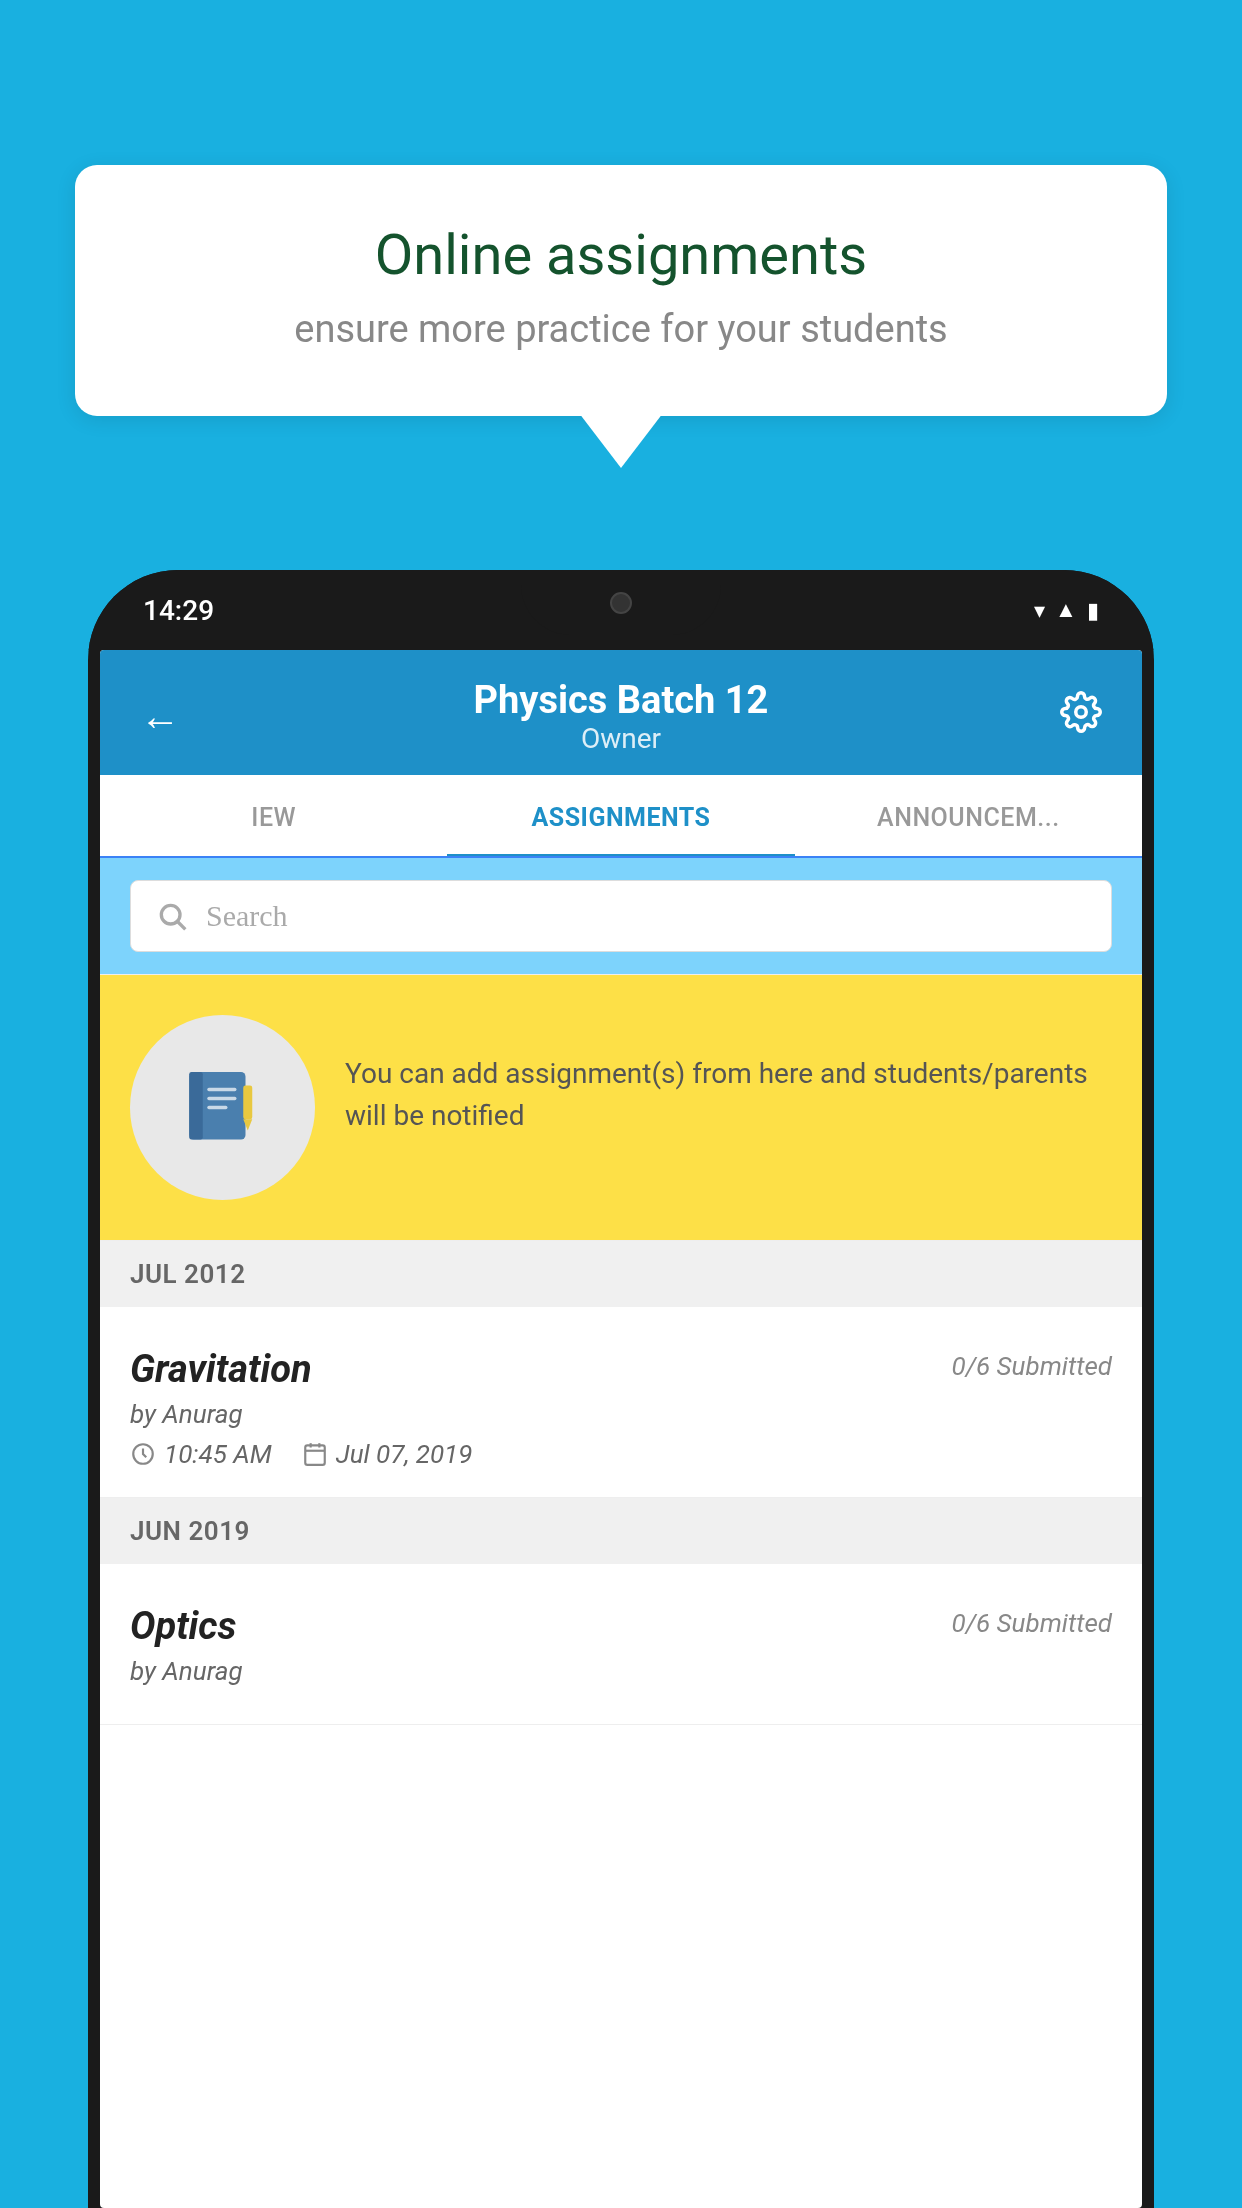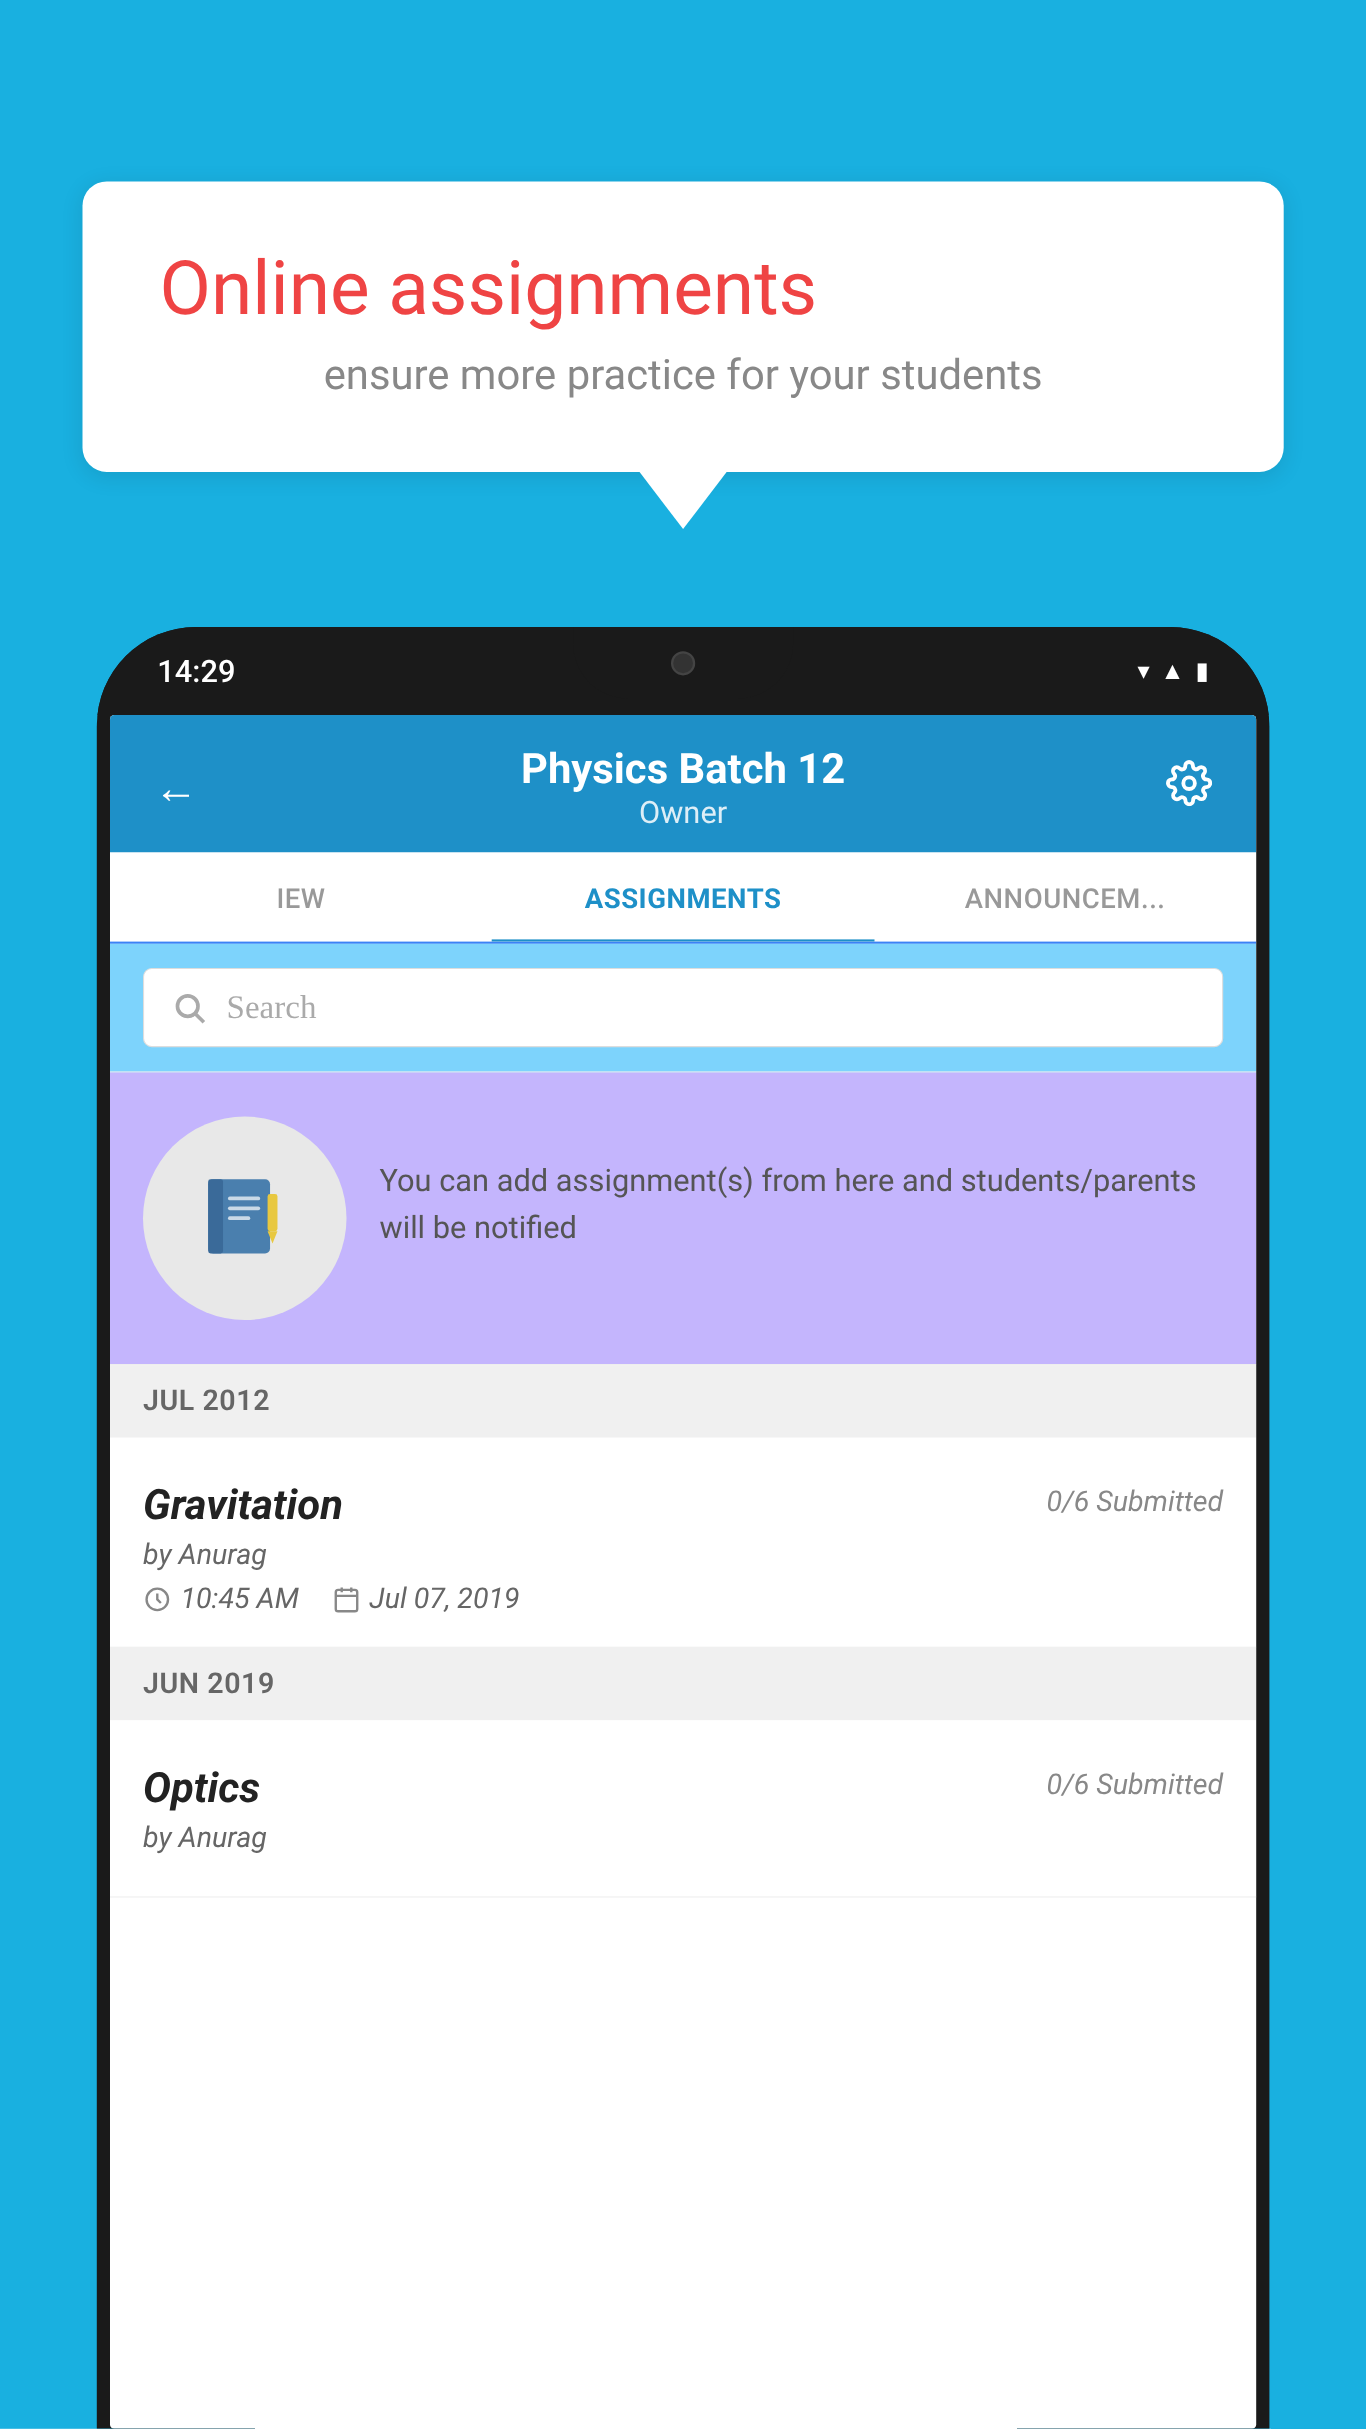--- a/index.html
+++ b/index.html
@@ -36,23 +36,24 @@
       left: 50%;
       transform: translateX(-50%);
       width: 0;
       height: 0;
       border-left: 42px solid transparent;
       border-right: 42px solid transparent;
       border-top: 55px solid white;
     }
 
     .bubble-title {
-      font-size: 68px;
-      color: #ef4444;
+      font-size: 56px;
+      color: #14532d;
       font-weight: 400;
+      text-align: center;
       line-height: 1.1;
       margin-bottom: 20px;
     }
 
     .bubble-subtitle {
       font-size: 38px;
       color: #888;
       text-align: center;
       font-weight: 400;
     }
@@ -227,21 +228,21 @@
       color: #aaa;
     }
 
     
     .promo-section {
       display: flex;
       align-items: center;
       padding: 40px 30px;
       border-bottom: 1px solid #eee;
       gap: 30px;
-      background: #c4b5fd;
+      background: #fde047;
     }
 
     .promo-icon-circle {
       width: 185px;
       height: 185px;
       border-radius: 50%;
       background: #e8e8e8;
       display: flex;
       align-items: center;
       justify-content: center;

